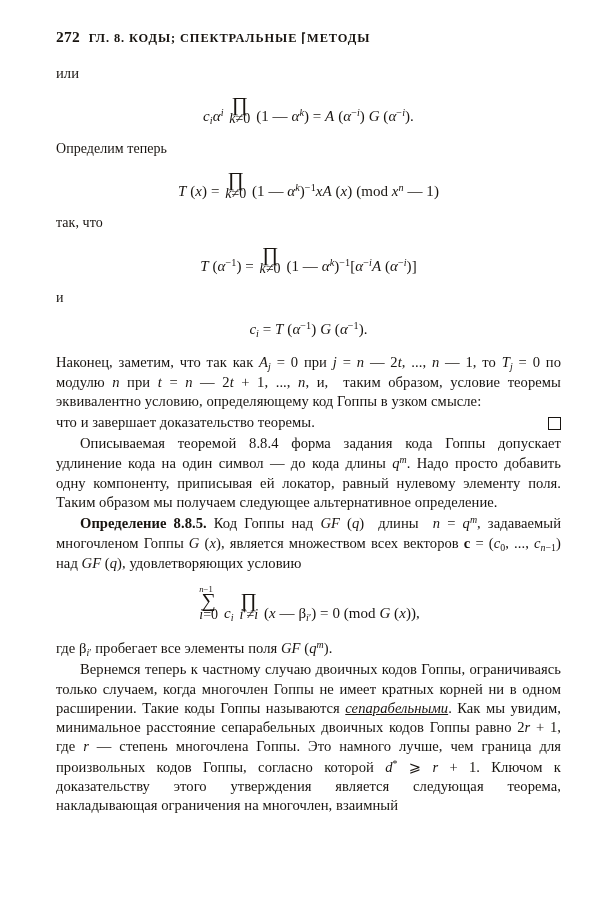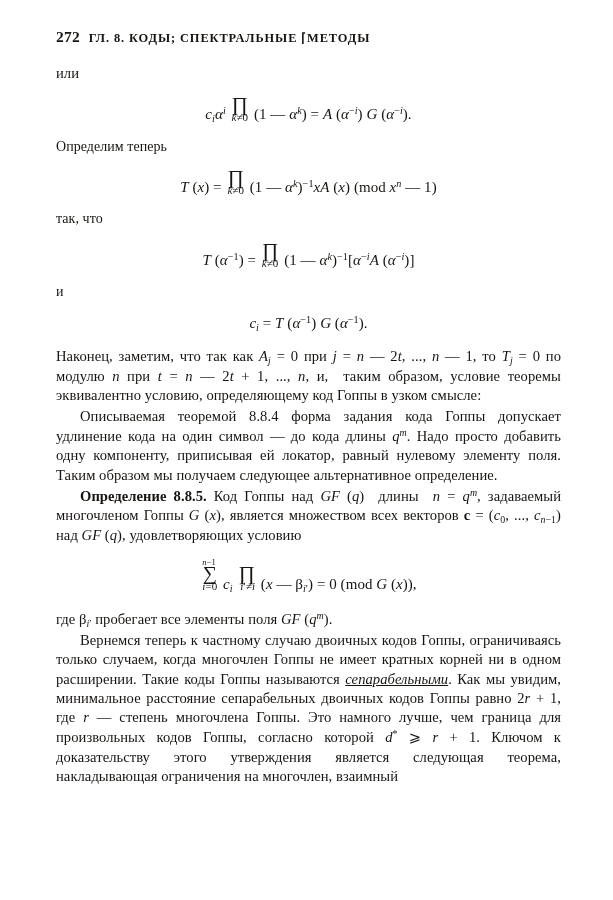--- a/index.html
+++ b/index.html
@@ -84,21 +84,21 @@
     margin: 0 2px;
   }
   .bigop .glyph {
     font-size: 20px;
     line-height: 0.9;
     display: block;
     text-align: center;
   }
   .bigop .lim {
     display: block;
-    font-size: 11px;
+    font-size: 14px;
     line-height: 1;
     text-align: right;
     margin-top: -1px;
   }
   .bigop .lim-top {
     display: block;
     font-size: 8.6px;
     line-height: 1;
     text-align: left;
     margin-bottom: -2px;
@@ -174,20 +174,26 @@
       <span class="eq-inner">
         <i class="it">c</i><span class="sub"><i class="it">i</i></span> = <i class="it">T</i> (<i class="it">α</i><span class="sup">−1</span>) <i class="it">G</i> (<i class="it">α</i><span class="sup">−1</span>).
       </span>
     </div>
 
     <p class="para noindent">
       Наконец, заметим, что так как <i class="it">A<span class="sub">j</span></i> = 0 при <i class="it">j</i> = <i class="it">n</i> — 2<i class="it">t</i>, ..., <i class="it">n</i> — 1, то <i class="it">T<span class="sub">j</span></i> = 0 по модулю <i class="it">n</i> при <i class="it">t</i> = <i class="it">n</i> — 2<i class="it">t</i> + 1, ..., <i class="it">n</i>, и,&nbsp; таким образом, условие теоремы эквивалентно условию, определяющему код Гоппы в узком смысле:
     </p>
 
 
+    <div class="clearfix">
+      <p class="para noindent" style="margin-bottom:2px;">
+        <span class="qed"></span>
+        что и завершает доказательство теоремы.
+      </p>
+    </div>
 
     <p class="para">
       Описываемая теоремой 8.8.4 форма задания кода Гоппы допускает удлинение кода на один символ — до кода длины <i class="it">q</i><span class="sup"><i class="it">m</i></span>. Надо просто добавить одну компоненту, приписывая ей локатор, равный нулевому элементу поля. Таким образом мы получаем следующее альтернативное определение.
     </p>
 
     <p class="para" style="font-family:Liberation Serif, serif;">
       <span class="bold">Определение 8.8.5.</span> Код Гоппы над <i class="it">GF</i> (<i class="it">q</i>) &nbsp;длины&nbsp; <i class="it">n</i> = <i class="it">q</i><span class="sup"><i class="it">m</i></span>, задаваемый многочленом Гоппы <i class="it">G</i> (<i class="it">x</i>), является множеством всех векторов <span class="bold">c</span> = (<i class="it">c</i><span class="sub">0</span>, ..., <i class="it">c</i><span class="sub"><i class="it">n</i>−1</span>) над <i class="it">GF</i> (<i class="it">q</i>), удовлетворяющих условию
     </p>
 
     <div class="eq" style="margin-top:12px;margin-bottom:14px;">

